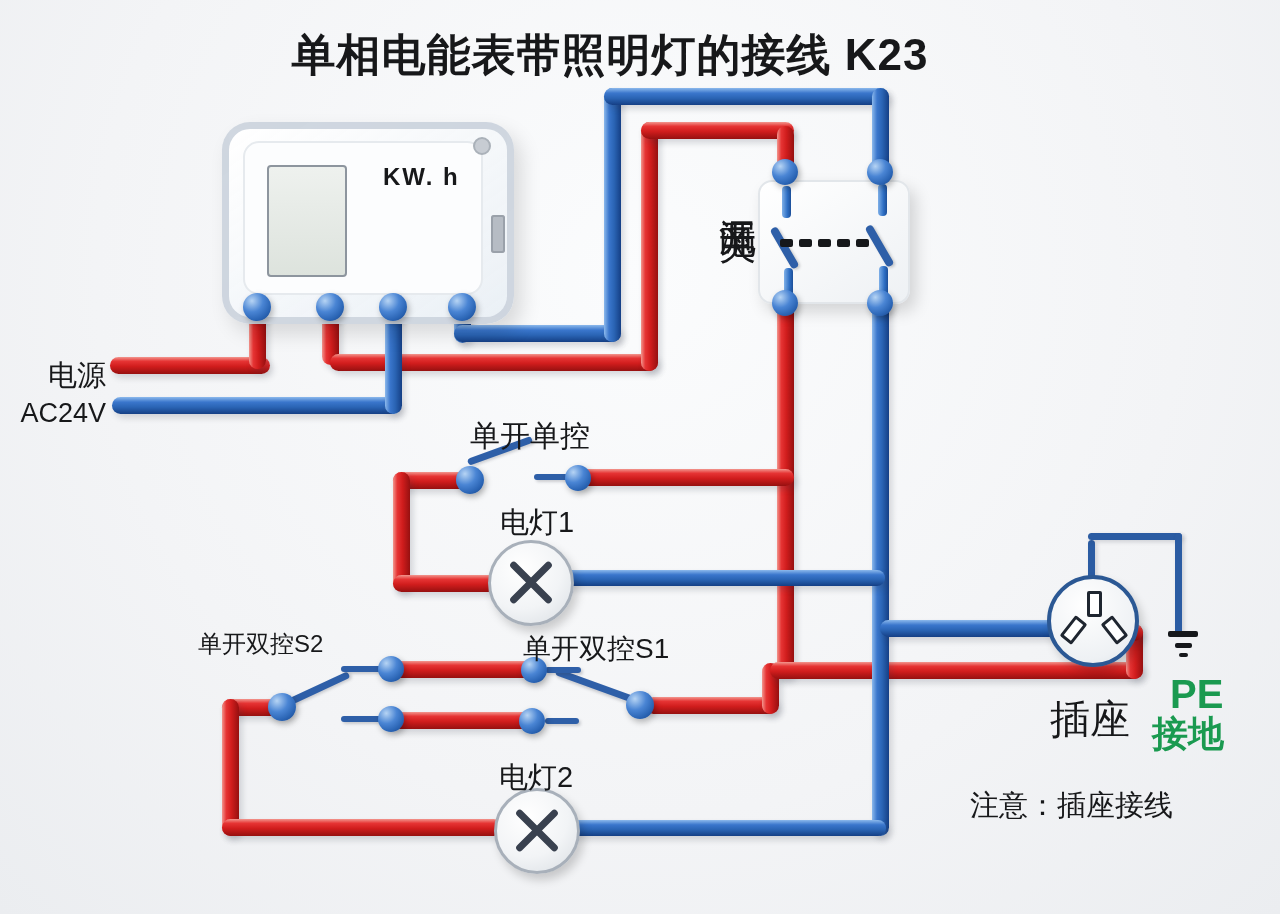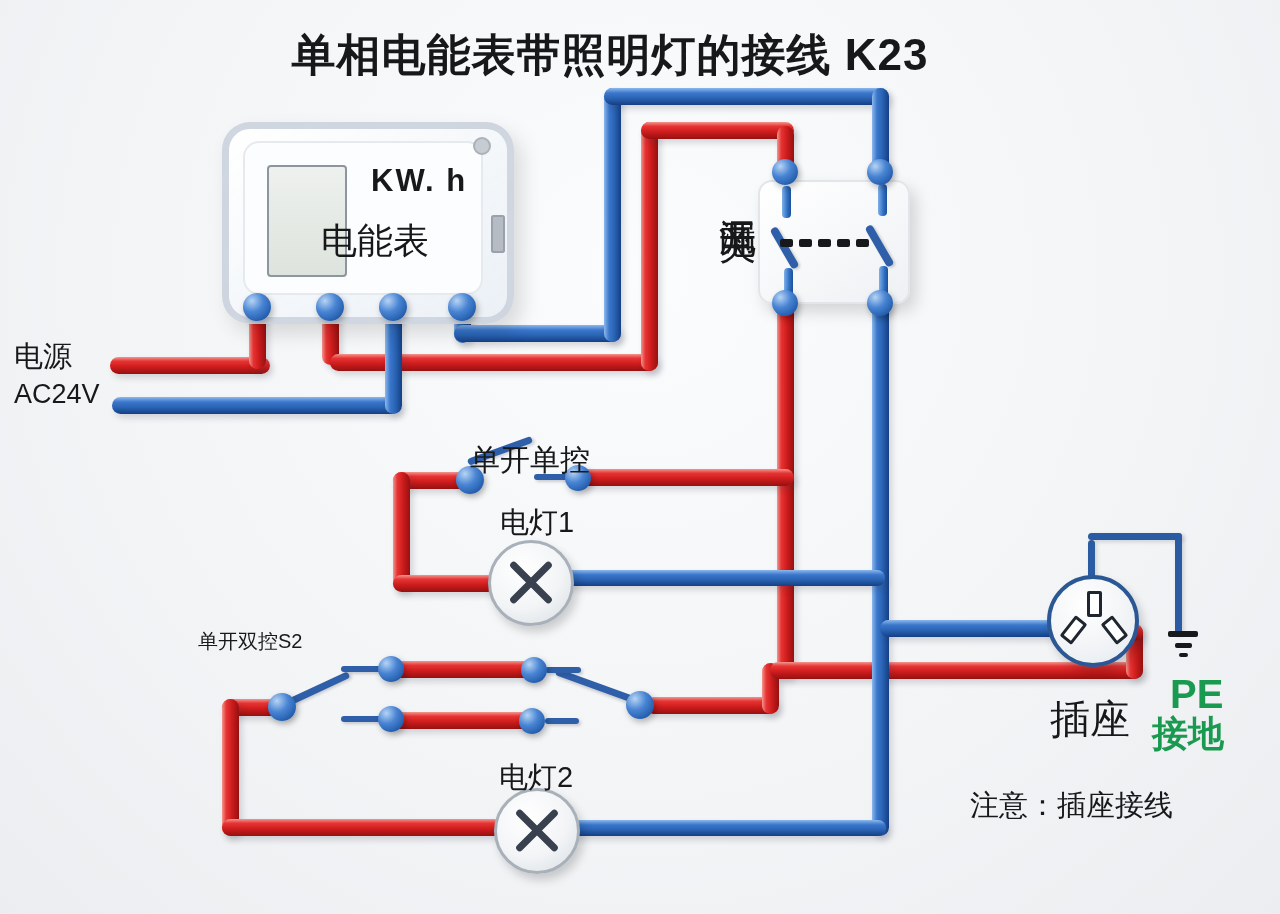--- a/index.html
+++ b/index.html
@@ -106,22 +106,21 @@
   <div class="wp" style="left:1175px;top:533px;width:7px;height:101px;"></div>
   <div class="gbar" style="left:1168px;top:631px;width:30px;height:6px;"></div>
   <div class="gbar" style="left:1175px;top:643px;width:17px;height:5px;"></div>
   <div class="gbar" style="left:1179px;top:653px;width:9px;height:4px;"></div>
 
   <div class="meter">
     <div class="meter-panel"></div>
     <div class="meter-screen"></div>
     <div class="screw" style="left:244px;top:8px;"></div>
     <div class="knob"></div>
-    <div class="lbl" style="left:142px;top:34px;font-size:31px;font-weight:600;letter-spacing:2px;">KW. h</div>
-    <div class="lbl" style="left:92px;top:88px;font-size:36px;">电能表</div>
+    <div class="lbl" style="left:154px;top:34px;font-size:24px;font-weight:600;letter-spacing:2px;">KW. h</div>
   </div>
 
   <div class="ball b28" style="left:243px;top:293px;"></div>
   <div class="ball b28" style="left:316px;top:293px;"></div>
   <div class="ball b28" style="left:379px;top:293px;"></div>
   <div class="ball b28" style="left:448px;top:293px;"></div>
 
   <div class="breaker">
     <div class="post" style="left:22px;top:4px;height:32px;"></div>
     <div class="post" style="left:118px;top:2px;height:32px;"></div>
@@ -167,27 +166,28 @@
     <div class="xbar" style="transform:rotate(45deg);"></div>
     <div class="xbar" style="transform:rotate(-45deg);"></div>
   </div>
 
   <div class="socket">
     <div class="slot" style="left:36px;top:12px;"></div>
     <div class="slot" style="left:15px;top:38px;transform:rotate(38deg);"></div>
     <div class="slot" style="left:56px;top:38px;transform:rotate(-38deg);"></div>
   </div>
 
-  <div class="lbl" style="left:14px;top:337px;width:92px;text-align:left;">
+  <div class="lbl" style="left:14px;top:356px;width:92px;text-align:right;">
     <div style="font-size:29px;">电源</div>
     <div style="font-size:27px;margin-top:2px;">AC24V</div>
   </div>
   <div class="lbl" style="left:712px;top:190px;height:170px;writing-mode:vertical-rl;text-orientation:upright;font-size:37px;letter-spacing:2px;">漏电开关</div>
-  <div class="lbl" style="left:470px;top:440px;font-size:30px;">单开单控</div>
+  <div class="lbl" style="left:470px;top:416px;font-size:30px;">单开单控</div>
   <div class="lbl" style="left:500px;top:503px;font-size:29px;">电灯1</div>
-  <div class="lbl" style="left:198px;top:628px;font-size:20px;">单开双控S2</div>
+  <div class="lbl" style="left:198px;top:628px;font-size:24px;">单开双控S2</div>
+  <div class="lbl" style="left:523px;top:630px;font-size:28px;">单开双控S1</div>
   <div class="lbl" style="left:499px;top:758px;font-size:29px;">电灯2</div>
   <div class="lbl" style="left:1050px;top:692px;font-size:40px;">插座</div>
   <div class="lbl green" style="left:1170px;top:672px;font-size:40px;">PE</div>
   <div class="lbl green" style="left:1152px;top:710px;font-size:36px;">接地</div>
   <div class="lbl" style="left:930px;top:786px;font-size:29px;margin-left:40px;">注意：插座接线</div>
 
 </div>
 
 </body></html>

